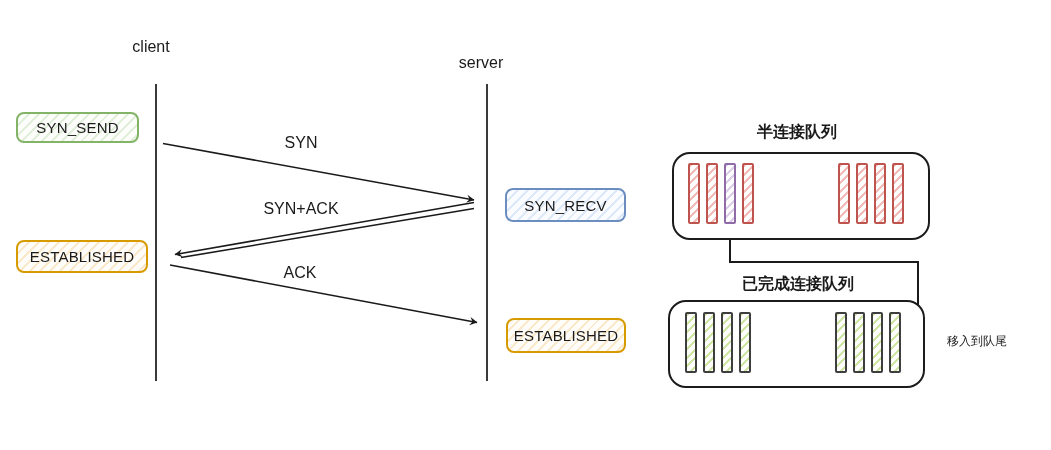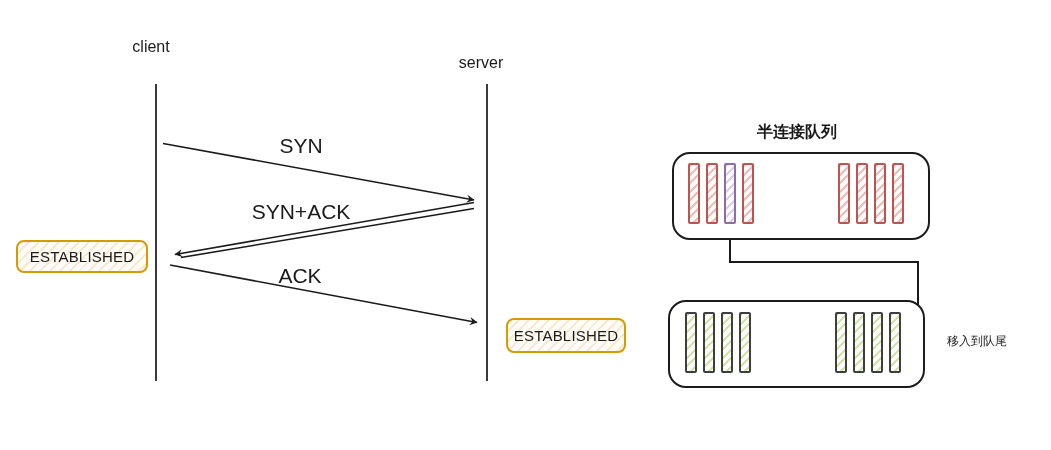--- a/index.html
+++ b/index.html
@@ -2,21 +2,21 @@
 <html style="--green: #82b366; --orange: #d79b00; --blue: #6c8ebf; --red: #bf544f; --purple: #8f6ba8; --ink: #1c1c1c;"><head>
 <meta charset="utf-8">
 <style>
   html,body{margin:0;padding:0;background:#ffffff;}
   #stage{
     position:relative;width:1051px;height:396px;background:#ffffff;overflow:hidden;
     font-family:"Liberation Sans","DejaVu Sans",sans-serif;color:#1a1a1a;
   }
   #stage svg{position:absolute;left:0;top:0;}
   .lane-label{position:absolute;transform:translateX(-50%);font-size:16px;white-space:nowrap;}
-  .msg-label{position:absolute;transform:translateX(-50%);font-size:21px;white-space:nowrap;}
+  .msg-label{position:absolute;transform:translateX(-50%);font-size:16px;white-space:nowrap;}
   .state-box{
     position:absolute;display:flex;align-items:center;justify-content:center;
     font-size:15px;border-radius:8px;border:2px solid;white-space:nowrap;
     box-sizing:border-box;letter-spacing:.2px;
   }
   .state-green{border-color:var(--green);
     background:repeating-linear-gradient(135deg,#e2efda 0 2px,#fdfefc 2px 7px);}
   .state-orange{border-color:var(--orange);
     background:repeating-linear-gradient(135deg,#fbe9cb 0 2px,#fffdf9 2px 7px);}
   .state-blue{border-color:var(--blue);
@@ -60,21 +60,23 @@
 
     <path d="M 730 224 L 730 262 L 918 262 L 918 342 L 911 342" fill="none" stroke="#1a1a1a" stroke-width="2" marker-end="url(#arr)"></path>
 
     <line x1="766" y1="199" x2="831" y2="199" stroke="#bf544f" stroke-width="3.5" stroke-dasharray="6 5"></line>
     <line x1="763" y1="343" x2="831" y2="343" stroke="#2d2d2d" stroke-width="3.5" stroke-dasharray="6 5"></line>
   </svg>
 
   <div class="lane-label" style="left:151px;top:38px;">client</div>
   <div class="lane-label" style="left:481px;top:38px;margin-top:16px;">server</div>
 
+  <div class="state-box state-green" style="left:16px;top:112px;width:123px;height:31px;">SYN_SEND</div>
   <div class="state-box state-orange" style="left:16px;top:240px;width:132px;height:33px;">ESTABLISHED</div>
+  <div class="state-box state-blue" style="left:505px;top:188px;width:121px;height:34px;">SYN_RECV</div>
   <div class="state-box state-orange" style="left:506px;top:318px;width:120px;height:35px;">ESTABLISHED</div>
 
   <div class="msg-label" style="left:301px;top:134px;">SYN</div>
   <div class="msg-label" style="left:301px;top:200px;">SYN+ACK</div>
   <div class="msg-label" style="left:300px;top:264px;">ACK</div>
 
   <div class="queue-title" style="left:797px;top:122px;">半连接队列</div>
   <div class="queue-box" style="left:672px;top:152px;width:258px;height:88px;"></div>
   <div class="cluster" style="left:688px;top:163px;">
       <div class="qitem red"></div>
@@ -82,20 +84,21 @@
       <div class="qitem purple"></div>
       <div class="qitem red"></div>
     </div>
   <div class="cluster" style="left:838px;top:163px;">
       <div class="qitem red"></div>
       <div class="qitem red"></div>
       <div class="qitem red"></div>
       <div class="qitem red"></div>
     </div>
 
+  <div class="queue-title" style="left:798px;top:274px;">已完成连接队列</div>
   <div class="queue-box" style="left:668px;top:300px;width:257px;height:88px;"></div>
   <div class="cluster" style="left:685px;top:312px;">
       <div class="qitem green"></div>
       <div class="qitem green"></div>
       <div class="qitem green"></div>
       <div class="qitem green"></div>
     </div>
   <div class="cluster" style="left:835px;top:312px;">
       <div class="qitem green"></div>
       <div class="qitem green"></div>

